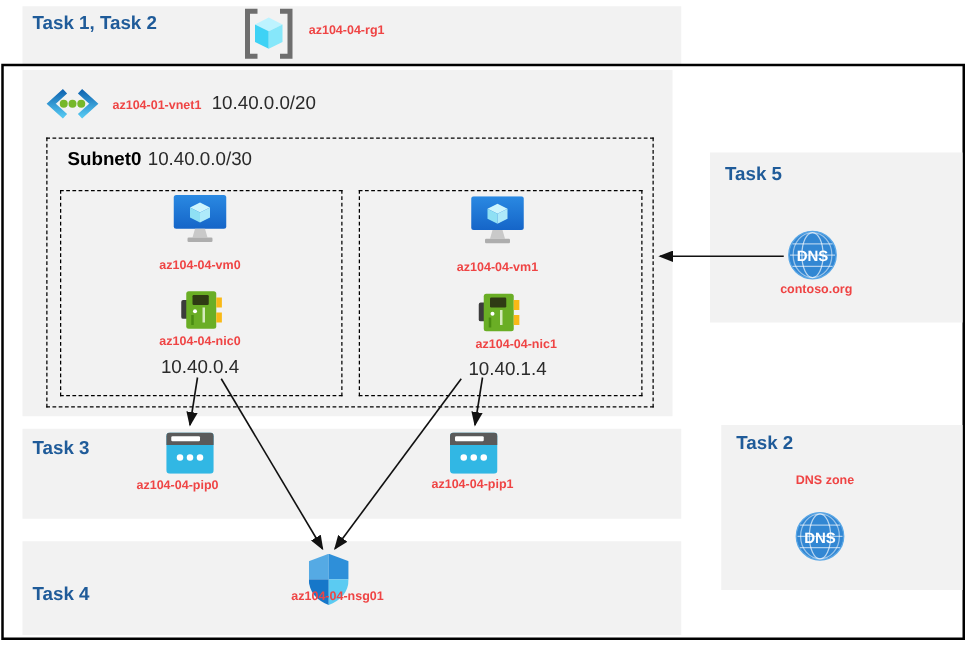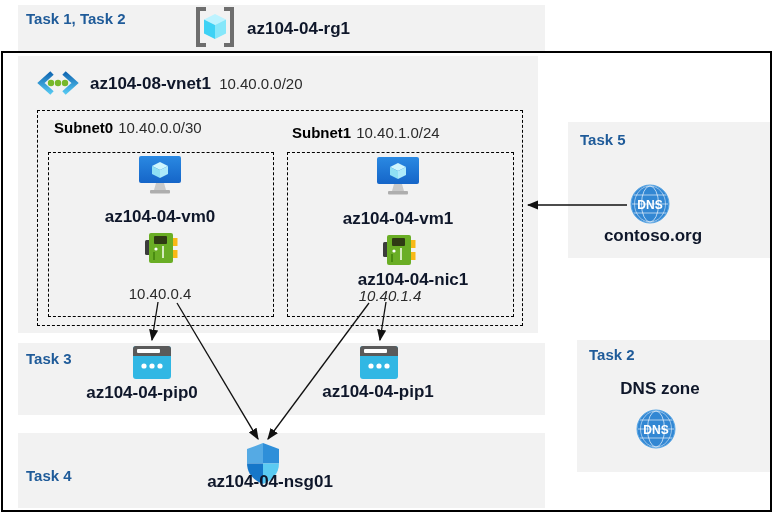--- a/index.html
+++ b/index.html
@@ -3,21 +3,21 @@
 <meta charset="utf-8">
 <style>
   html,body{margin:0;padding:0;background:#fff;}
   .page{
     position:relative;width:776px;height:517px;background:#ffffff;
     font-family:"Liberation Sans", sans-serif;color:#000;overflow:hidden;
   }
   .band{position:absolute;background:#f2f2f2;}
   .frame{position:absolute;left:1px;top:51px;width:767px;height:457px;border:2px solid #000;}
   .task-label{position:absolute;font-size:15px;font-weight:bold;color:#1f5b99;}
-  .res-label{font-size:17px;font-weight:bold;color:#0f172a;}
+  .res-label{font-size:10px;font-weight:bold;color:#ef4444;}
   .plain{font-weight:normal;color:#2b2b2b;}
   .abs{position:absolute;}
   .ctr{text-align:center;}
   .dash{position:absolute;border:1px dashed #000;}
   .subnet-label{position:absolute;font-size:15px;}
   .subnet-label b{font-weight:bold;}
   .subnet-label .plain{margin-left:5px;}
   .ip-text{font-size:15px;font-weight:normal;color:#2b2b2b;}
   svg{display:block;}
   .overlay{position:absolute;left:0;top:0;width:776px;height:517px;pointer-events:none;}
@@ -51,34 +51,31 @@
           <stop offset="1" stop-color="#54c6f0"></stop>
       </linearGradient>
     </defs>
     <polyline points="16,3 5,13 16,23" fill="none" stroke="url(#vnetg)" stroke-width="5"></polyline>
     <polyline points="28,3 39,13 28,23" fill="none" stroke="url(#vnetg)" stroke-width="5"></polyline>
     <circle cx="15" cy="13" r="3.2" fill="#76b82a"></circle>
     <circle cx="22" cy="13" r="3.2" fill="#76b82a"></circle>
     <circle cx="29" cy="13" r="3.2" fill="#76b82a"></circle>
   </svg>
   <div class="abs" style="left:90px;top:74px;font-size:15px;">
-    <span class="res-label">az104-08-vnet1</span>
+    <span class="res-label">az104-01-vnet1</span>
     <span class="plain" style="margin-left:4px;">10.40.0.0/20</span>
   </div>
 
   <div class="dash" style="left:37px;top:110px;width:484px;height:214px;"></div>
 
   <div class="subnet-label" style="left:54px;top:119px;">
     <b>Subnet0</b><span class="plain">10.40.0.0/30</span>
   </div>
   <div class="dash" style="left:48px;top:152px;width:224px;height:163px;"></div>
 
-  <div class="subnet-label" style="left:292px;top:124px;">
-    <b>Subnet1</b><span class="plain">10.40.1.0/24</span>
-  </div>
   <div class="dash" style="left:287px;top:152px;width:225px;height:163px;"></div>
 
   <svg class="abs" style="left:138px;top:156px;" width="44" height="42" viewBox="0 0 44 42">
     <defs>
       <linearGradient id="scr" x1="0" y1="0" x2="0" y2="1">
         <stop offset="0" stop-color="#2a89e2"></stop>
           <stop offset="1" stop-color="#1565c8"></stop>
       </linearGradient>
     </defs>
     <rect x="1" y="0" width="42" height="27" rx="2" fill="url(#scr)"></rect>
@@ -93,20 +90,21 @@
   <svg class="abs" style="left:144px;top:231px;" width="34" height="34" viewBox="0 0 34 34">
     <rect x="1" y="9" width="6" height="15" rx="1.5" fill="#3c3c3c"></rect>
     <rect x="5" y="2" width="24" height="30" rx="2" fill="#6aae25"></rect>
     <rect x="10" y="5" width="13" height="8" rx="1" fill="#2f3b14"></rect>
     <rect x="29" y="7" width="4.5" height="8" fill="#f9b916"></rect>
     <rect x="29" y="19" width="4.5" height="8" fill="#f9b916"></rect>
     <circle cx="12" cy="18" r="1.6" fill="#fff"></circle>
     <rect x="18" y="15" width="2" height="12" fill="#e8f5d8" opacity="0.85"></rect>
     <rect x="9" y="21" width="2" height="8" fill="#4a8c12"></rect>
   </svg>
+  <div class="abs ctr res-label" style="left:70px;top:268px;width:180px;">az104-04-nic0</div>
   <div class="abs ctr ip-text" style="left:70px;top:285px;width:180px;">10.40.0.4</div>
 
   <svg class="abs" style="left:376px;top:157px;" width="44" height="42" viewBox="0 0 44 42">
     <rect x="1" y="0" width="42" height="27" rx="2" fill="url(#scr)"></rect>
     <polygon points="22,6 30,10 22,14 14,10" fill="#cdf5fd"></polygon>
     <polygon points="14,10 22,14 22,22 14,18" fill="#8fe0f4"></polygon>
     <polygon points="30,10 22,14 22,22 30,18" fill="#aeeafa"></polygon>
     <polygon points="18,27 26,27 28,34 16,34" fill="#c9c9c9"></polygon>
     <rect x="12" y="34" width="20" height="3.5" rx="1" fill="#aeaeae"></rect>
   </svg>
@@ -116,21 +114,21 @@
     <rect x="1" y="9" width="6" height="15" rx="1.5" fill="#3c3c3c"></rect>
     <rect x="5" y="2" width="24" height="30" rx="2" fill="#6aae25"></rect>
     <rect x="10" y="5" width="13" height="8" rx="1" fill="#2f3b14"></rect>
     <rect x="29" y="7" width="4.5" height="8" fill="#f9b916"></rect>
     <rect x="29" y="19" width="4.5" height="8" fill="#f9b916"></rect>
     <circle cx="12" cy="18" r="1.6" fill="#fff"></circle>
     <rect x="18" y="15" width="2" height="12" fill="#e8f5d8" opacity="0.85"></rect>
     <rect x="9" y="21" width="2" height="8" fill="#4a8c12"></rect>
   </svg>
   <div class="abs ctr res-label" style="left:323px;top:270px;width:180px;">az104-04-nic1</div>
-  <div class="abs ctr ip-text" style="left:300px;top:287px;width:180px;font-style:italic;">10.40.1.4</div>
+  <div class="abs ctr ip-text" style="left:316px;top:287px;width:180px;">10.40.1.4</div>
 
   <div class="band" style="left:568px;top:122px;width:202px;height:136px;"></div>
   <div class="task-label" style="left:580px;top:131px;">Task 5</div>
   <svg class="dns-badge" style="left:630px;top:184px;" viewBox="0 0 40 40">
     <circle cx="20" cy="20" r="19" fill="#3287d3" stroke="#5aa7e6" stroke-width="1"></circle>
     <ellipse cx="20" cy="20" rx="8.5" ry="18" fill="none" stroke="#ffffff" stroke-width="1" opacity="0.65"></ellipse>
     <ellipse cx="20" cy="20" rx="15.5" ry="18" fill="none" stroke="#ffffff" stroke-width="1" opacity="0.5"></ellipse>
     <path d="M4,11 H36 M2,20 H38 M4,29 H36" stroke="#ffffff" stroke-width="1" opacity="0.6" fill="none"></path>
     <text x="20" y="25" text-anchor="middle" font-size="12" font-weight="bold" fill="#ffffff" font-family="Liberation Sans, sans-serif">DNS</text>
   </svg>

